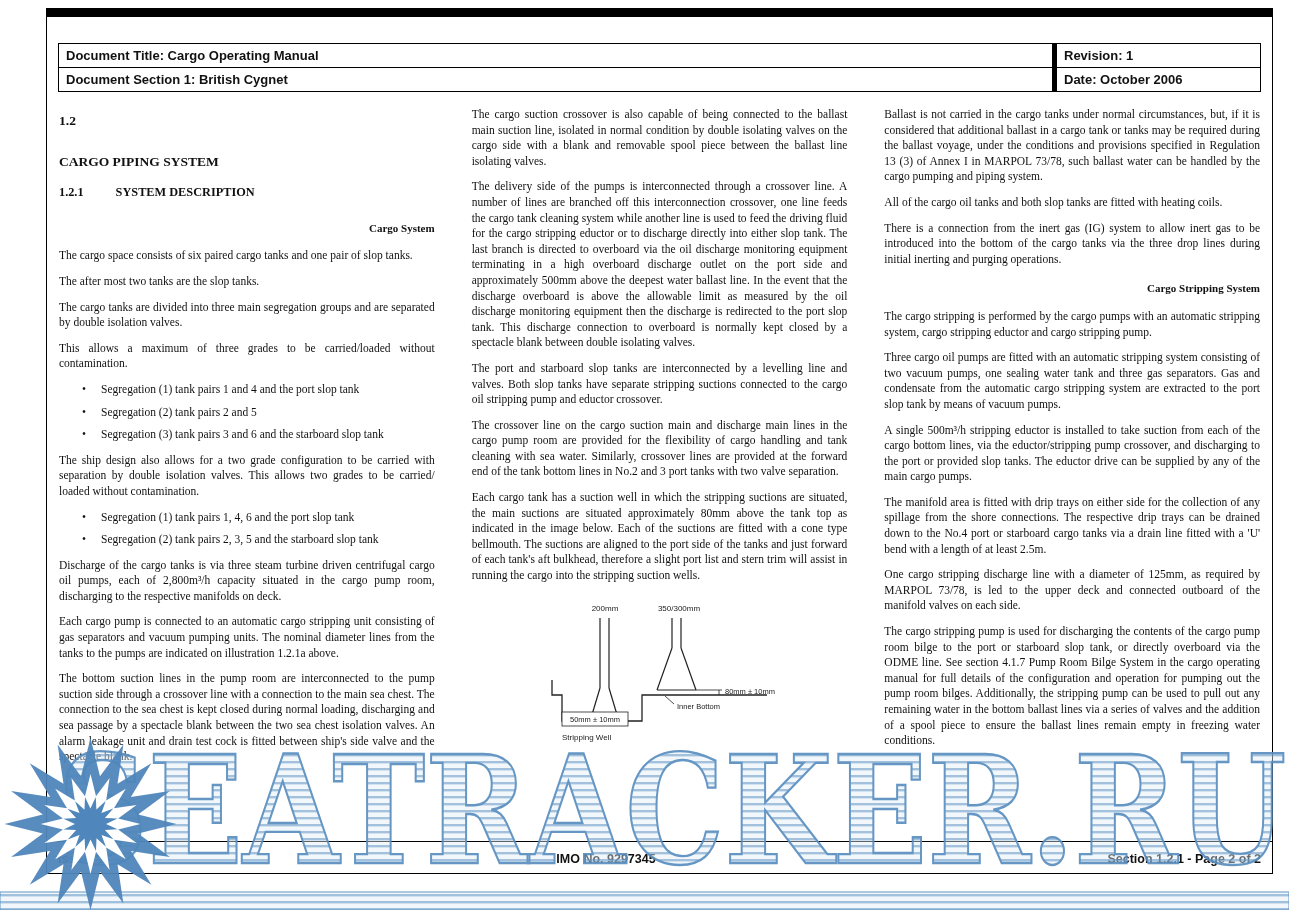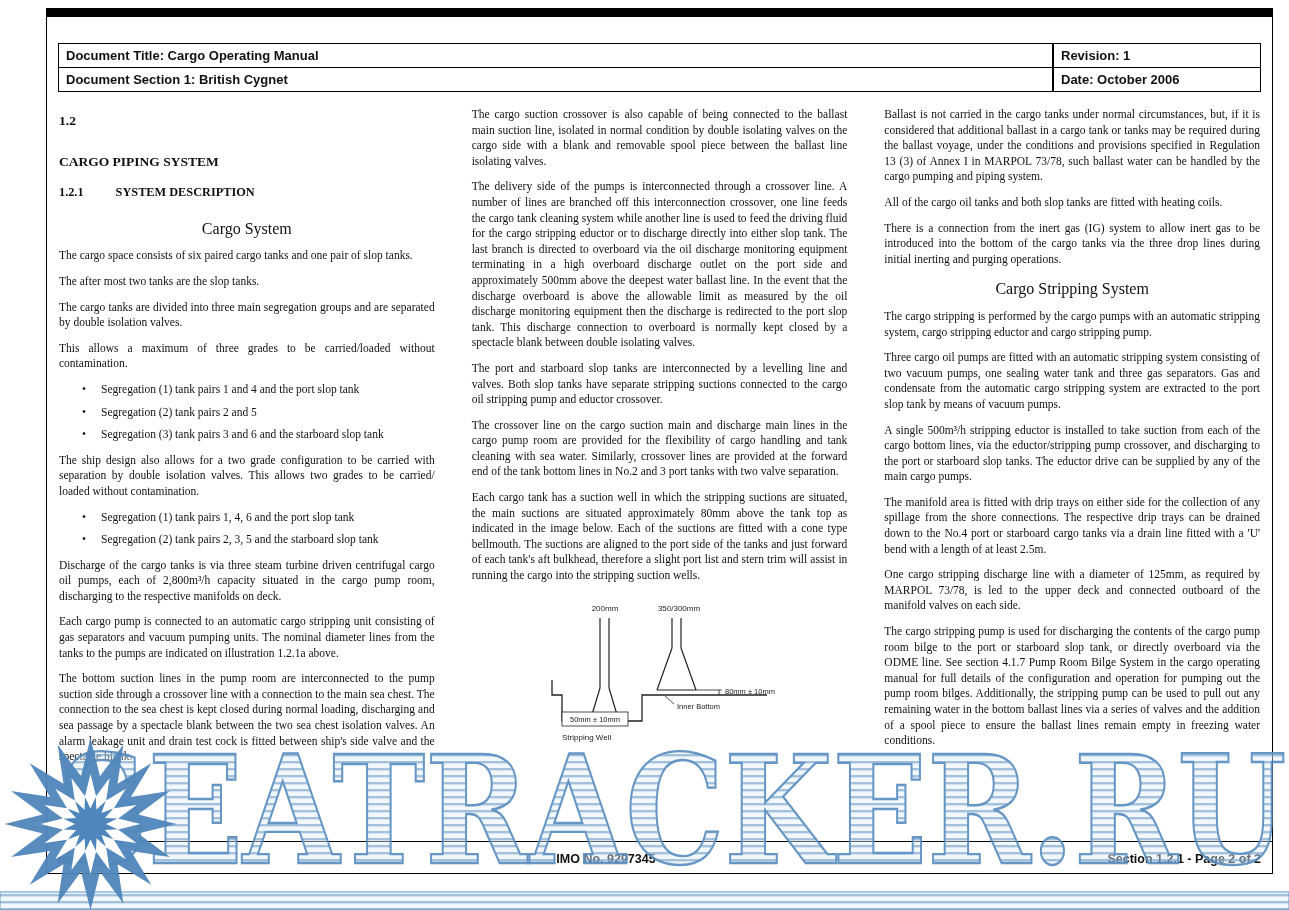--- a/index.html
+++ b/index.html
@@ -11,27 +11,27 @@
     position:absolute; left:46px; top:8px; width:1227px; height:866px;
     border:1px solid #000; border-top:9px solid #000; background:#fff; box-sizing:border-box;
   }
   .header-table {
     margin:26px 11px 0; border:1px solid #000;
     display:grid; grid-template-columns:1fr 208px;
     font-family:"Liberation Sans", sans-serif; font-weight:bold; font-size:13px;
   }
   .hcell { padding:4px 7px; }
   .hcell.r1 { border-bottom:1px solid #000; }
-  .hcell.right { border-left:2px solid #000000; }
+  .hcell.right { border-left:5px solid #000000; }
   .columns { display:flex; gap:37px; margin:15px 12px 0; height:722px; overflow:hidden; }
   .col { width:383px; font-size:11.5px; line-height:15.6px; text-align:justify; }
   .col p { margin:0 0 10px 0; }
   .h1 { font-size:13.5px; font-weight:bold; margin:6px 0 16px; display:flex; gap:25px; text-align:left;flex-direction:column; }
   .h2 { font-size:12.3px; font-weight:bold; margin:0 0 20px; display:flex; gap:32px; text-align:left; }
-  .h3 { font-size:16px; font-weight:normal; margin:14px 0 12px; text-align:center; }
+  .h3 { font-size:11px; font-weight:bold; margin:14px 0 12px; text-align:right; }
   .bullets { margin:0 0 10px; }
   .bullet { position:relative; padding-left:42px; margin:0 0 7px; text-align:left; }
   .bullet::before { content:"\2022"; position:absolute; left:23px; }
   .diagram-wrap { margin-top:16px; display:flex; justify-content:center; }
   .diagram-wrap svg text { font-family:"Liberation Sans", sans-serif; fill:#222; }
   .footer-rule { position:absolute; left:0; right:0; bottom:31px; border-top:1px solid #000; }
   .footer {
     position:absolute; left:0; right:0; bottom:7px; padding:0 11px;
     display:flex; justify-content:space-between; box-sizing:border-box;
     font-family:"Liberation Sans", sans-serif; font-weight:bold; font-size:12.5px;
@@ -131,21 +131,21 @@
 
     <div class="col">
       <p>Ballast is not carried in the cargo tanks under normal circumstances, but, if it is considered that additional ballast in a cargo tank or tanks may be required during the ballast voyage, under the conditions and provisions specified in Regulation 13 (3) of Annex I in MARPOL 73/78, such ballast water can be handled by the cargo pumping and piping system.</p>
       <p>All of the cargo oil tanks and both slop tanks are fitted with heating coils.</p>
       <p>There is a connection from the inert gas (IG) system to allow inert gas to be introduced into the bottom of the cargo tanks via the three drop lines during initial inerting and purging operations.</p>
 
       <div class="h3">Cargo Stripping System</div>
 
       <p>The cargo stripping is performed by the cargo pumps with an automatic stripping system, cargo stripping eductor and cargo stripping pump.</p>
       <p>Three cargo oil pumps are fitted with an automatic stripping system consisting of two vacuum pumps, one sealing water tank and three gas separators. Gas and condensate from the automatic cargo stripping system are extracted to the port slop tank by means of vacuum pumps.</p>
-      <p>A single 500m³/h stripping eductor is installed to take suction from each of the cargo bottom lines, via the eductor/stripping pump crossover, and discharging to the port or starboard slop tanks. The eductor drive can be supplied by any of the main cargo pumps.</p>
+      <p>A single 500m³/h stripping eductor is installed to take suction from each of the cargo bottom lines, via the eductor/stripping pump crossover, and discharging to the port or provided slop tanks. The eductor drive can be supplied by any of the main cargo pumps.</p>
       <p>The manifold area is fitted with drip trays on either side for the collection of any spillage from the shore connections. The respective drip trays can be drained down to the No.4 port or starboard cargo tanks via a drain line fitted with a 'U' bend with a length of at least 2.5m.</p>
       <p>One cargo stripping discharge line with a diameter of 125mm, as required by MARPOL 73/78, is led to the upper deck and connected outboard of the manifold valves on each side.</p>
       <p>The cargo stripping pump is used for discharging the contents of the cargo pump room bilge to the port or starboard slop tank, or directly overboard via the ODME line. See section 4.1.7 Pump Room Bilge System in the cargo operating manual for full details of the configuration and operation for pumping out the pump room bilges. Additionally, the stripping pump can be used to pull out any remaining water in the bottom ballast lines via a series of valves and the addition of a spool piece to ensure the ballast lines remain empty in freezing water conditions.</p>
     </div>
 
   </div>
 
   <div class="footer-rule"></div>
   <div class="footer">
     <span>Issue: 1</span>

